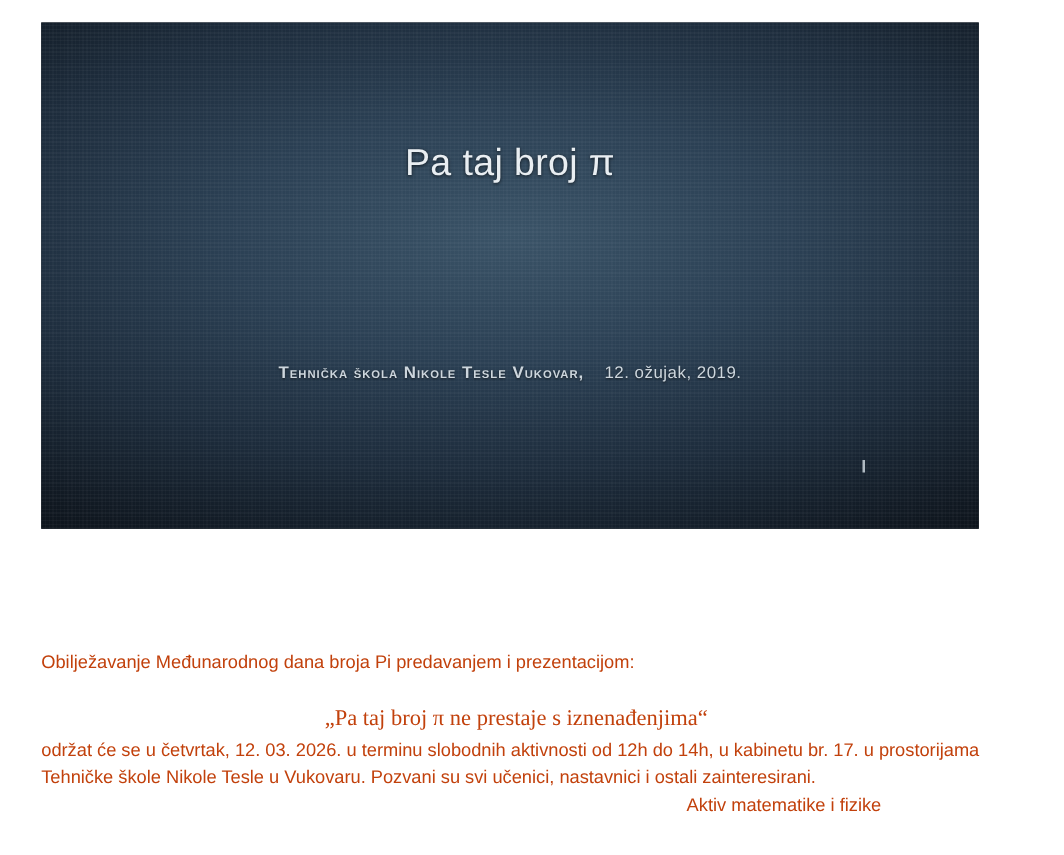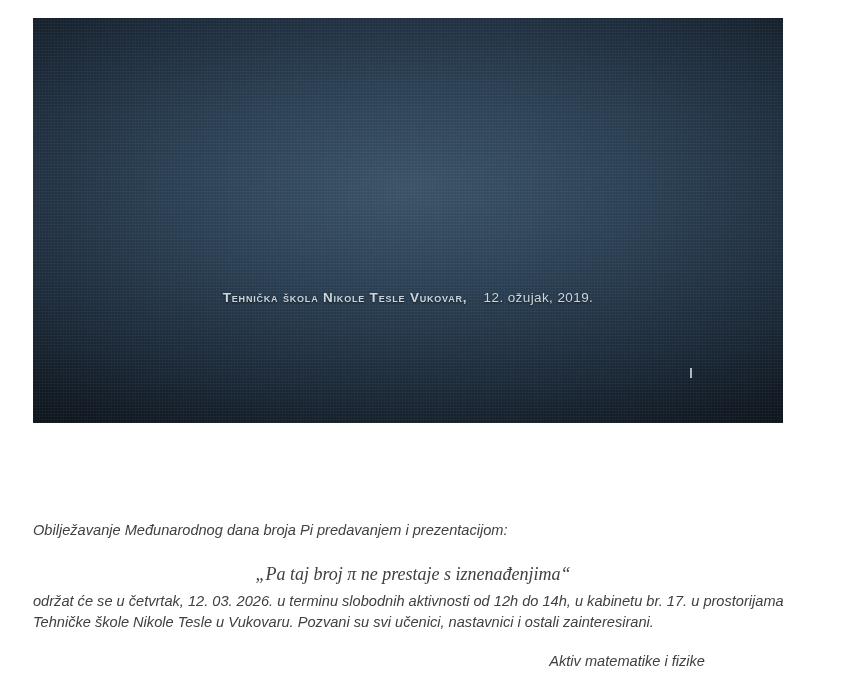--- a/index.html
+++ b/index.html
@@ -90,23 +90,22 @@
   
   .doc {
     position: absolute;
     left: 0;
     top: 440px;
     width: 851px;
   }
   .para {
     font-family: "Liberation Sans", sans-serif;
     font-size: 14.6px;
-    color: #404040;
+    color: #c2410c;
     line-height: 1.5;
-    font-style: italic;
   }
   .p-intro {
     position: absolute;
     left: 33px;
     top: 65px;
     width: 760px;
   }
   .p-quote {
     position: absolute;
     left: 33px;
@@ -118,34 +117,35 @@
   }
   .p-body {
     position: absolute;
     left: 33px;
     top: 136px;
     width: 760px;
   }
   .p-sign {
     position: absolute;
     left: 33px;
-    top: 196px;
+    top: 180px;
     width: 760px;
     text-align: right;
     padding-right: 88px;
     box-sizing: border-box;
   }
 </style>
 </head>
 <body>
 
 <div class="slide">
   <div class="slide-inner">
 
     <div class="slide-title">
+      <span>Pa taj broj π</span>
     </div>
 
     <div class="slide-subtitle">
       <span class="school">Tehnička škola Nikole Tesle Vukovar,</span>
       <span class="date">12. ožujak, 2019.</span>
     </div>
 
     <div class="slide-mark"></div>
   </div>
 </div>

